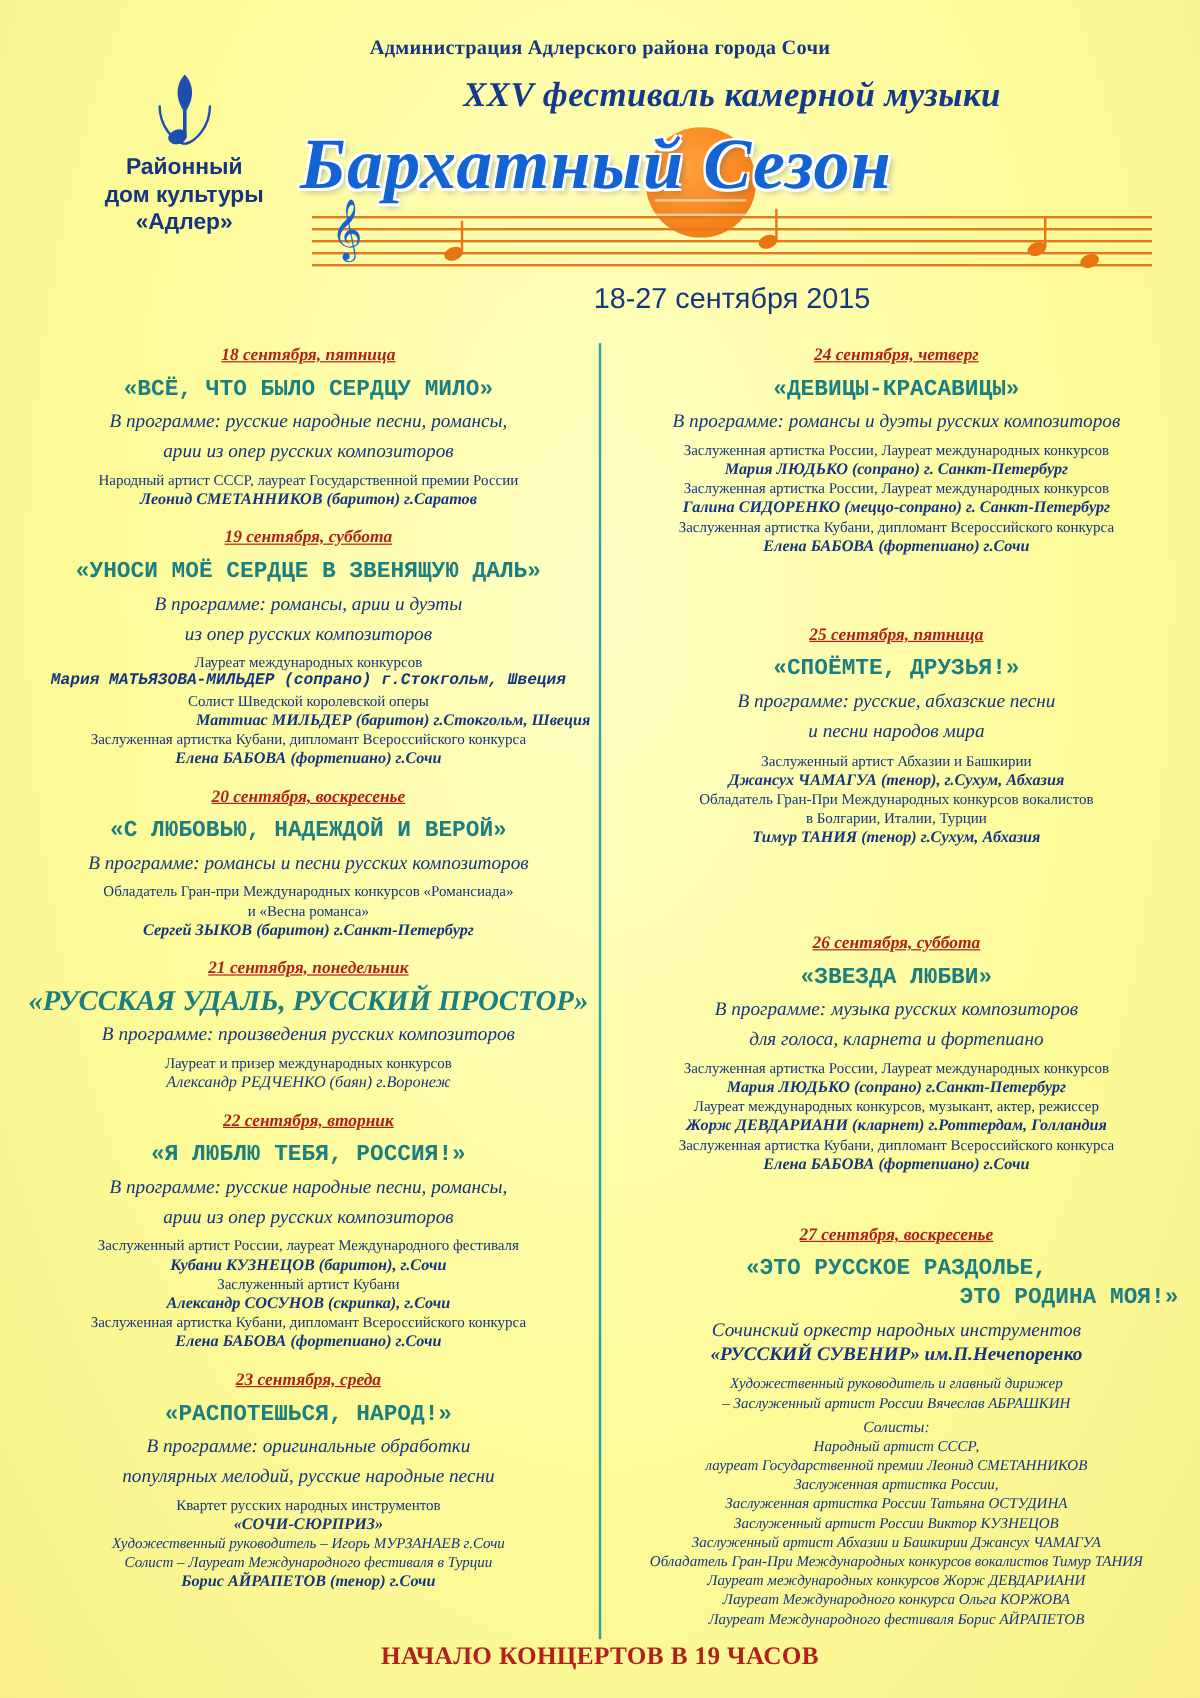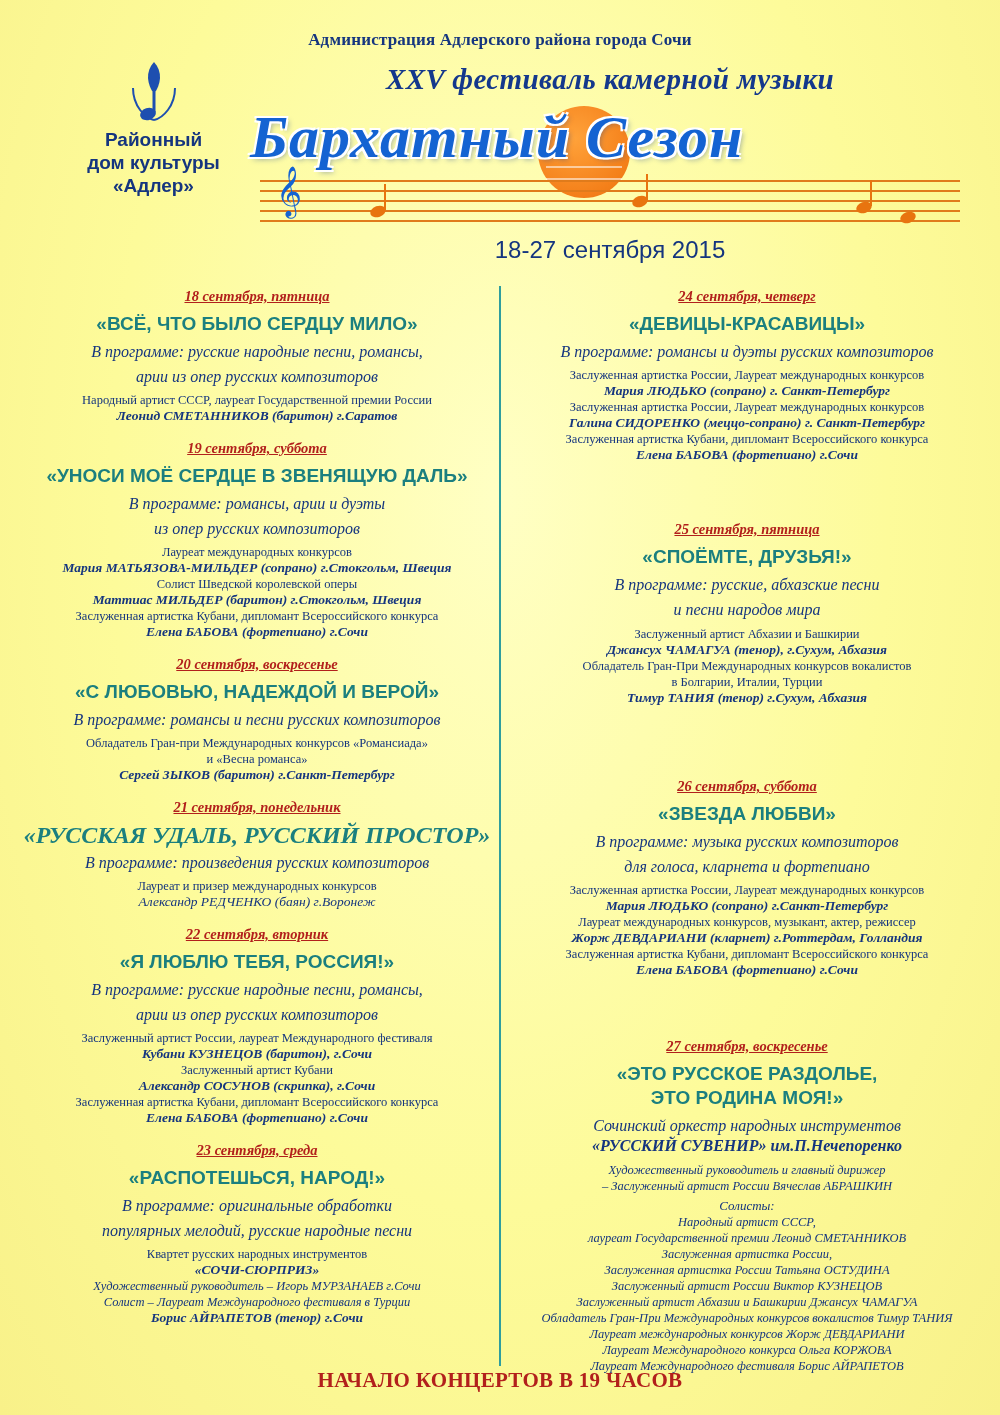--- a/index.html
+++ b/index.html
@@ -183,21 +183,21 @@
   .ev-date {
     font-family: "Liberation Serif", serif;
     font-style: italic;
     font-weight: bold;
     font-size: 14.5px;
     color: #b2201c;
     text-decoration: underline;
     margin-bottom: 7px;
   }
   .ev-title {
-    font-family: Liberation Sans, sans-serif;
+    font-family: Liberation Mono, monospace;
     font-weight: bold;
     font-size: 19px;
     line-height: 24px;
     color: #1b7f7f;
     margin-bottom: 6px;
   }
   .ev-title.italic {
     font-family: "Liberation Serif", serif;
     font-style: italic;
     font-size: 24px;
@@ -307,23 +307,23 @@
         <div class="ev-line">Народный артист СССР, лауреат Государственной премии России</div>
         <div class="ev-line bigger" style="font-weight:bold;font-style:italic;">Леонид СМЕТАННИКОВ (баритон) г.Саратов</div>
       </div>
 
       <div class="event">
         <div class="ev-date">19 сентября, суббота</div>
         <div class="ev-title">«УНОСИ МОЁ СЕРДЦЕ В ЗВЕНЯЩУЮ ДАЛЬ»</div>
         <div class="ev-prog">В программе: романсы, арии и дуэты</div>
         <div class="ev-prog">из опер русских композиторов</div>
         <div class="ev-line">Лауреат международных конкурсов</div>
-        <div class="ev-line bigger" style="font-weight:bold;font-style:italic;">Мария МАТЬЯЗОВА-МИЛЬДЕР (сопрано) г.Стокгольм, Швеция</div>
+        <div class="ev-line bigger" style="font-weight:bold;font-style:italic;font-family:Liberation Mono, monospace;">Мария МАТЬЯЗОВА-МИЛЬДЕР (сопрано) г.Стокгольм, Швеция</div>
         <div class="ev-line">Солист Шведской королевской оперы</div>
-        <div class="ev-line bigger" style="font-weight:bold;font-style:italic;">Маттиас МИЛЬДЕР (баритон) г.Стокгольм, Швеция</div>
+        <div class="ev-line bigger" style="font-weight:bold;font-style:italic;text-align:right;">Маттиас МИЛЬДЕР (баритон) г.Стокгольм, Швеция</div>
         <div class="ev-line">Заслуженная артистка Кубани, дипломант Всероссийского конкурса</div>
         <div class="ev-line bigger" style="font-weight:bold;font-style:italic;">Елена БАБОВА (фортепиано) г.Сочи</div>
       </div>
 
       <div class="event">
         <div class="ev-date">20 сентября, воскресенье</div>
         <div class="ev-title">«С ЛЮБОВЬЮ, НАДЕЖДОЙ И ВЕРОЙ»</div>
         <div class="ev-prog">В программе: романсы и песни русских композиторов</div>
         <div class="ev-line">Обладатель Гран-при Международных конкурсов «Романсиада»</div>
         <div class="ev-line">и «Весна романса»</div>
@@ -384,37 +384,37 @@
         <div class="ev-title">«СПОЁМТЕ, ДРУЗЬЯ!»</div>
         <div class="ev-prog">В программе: русские, абхазские песни</div>
         <div class="ev-prog">и песни народов мира</div>
         <div class="ev-line" style="margin-top:6px;">Заслуженный артист Абхазии и Башкирии</div>
         <div class="ev-line bigger" style="font-weight:bold;font-style:italic;">Джансух ЧАМАГУА (тенор), г.Сухум, Абхазия</div>
         <div class="ev-line">Обладатель Гран-При Международных конкурсов вокалистов</div>
         <div class="ev-line">в Болгарии, Италии, Турции</div>
         <div class="ev-line bigger" style="font-weight:bold;font-style:italic;">Тимур ТАНИЯ (тенор) г.Сухум, Абхазия</div>
       </div>
 
-      <div class="event" style="margin-bottom:60px;text-align:center;">
+      <div class="event" style="margin-bottom:43px;text-align:center;">
         <div class="ev-date">26 сентября, суббота</div>
         <div class="ev-title">«ЗВЕЗДА ЛЮБВИ»</div>
         <div class="ev-prog">В программе: музыка русских композиторов</div>
         <div class="ev-prog">для голоса, кларнета и фортепиано</div>
         <div class="ev-line">Заслуженная артистка России, Лауреат международных конкурсов</div>
         <div class="ev-line bigger" style="font-weight:bold;font-style:italic;">Мария ЛЮДЬКО (сопрано) г.Санкт-Петербург</div>
         <div class="ev-line">Лауреат международных конкурсов, музыкант, актер, режиссер</div>
         <div class="ev-line bigger" style="font-weight:bold;font-style:italic;">Жорж ДЕВДАРИАНИ (кларнет) г.Роттердам, Голландия</div>
         <div class="ev-line">Заслуженная артистка Кубани, дипломант Всероссийского конкурса</div>
         <div class="ev-line bigger" style="font-weight:bold;font-style:italic;">Елена БАБОВА (фортепиано) г.Сочи</div>
       </div>
 
       <div class="event">
         <div class="ev-date">27 сентября, воскресенье </div>
         <div class="ev-title">«ЭТО РУССКОЕ РАЗДОЛЬЕ,</div>
-        <div class="ev-title" style="margin-top:-6px;">ЭТО РОДИНА МОЯ!»</div>
+        <div class="ev-title" style="margin-top:-6px;text-align:right;">ЭТО РОДИНА МОЯ!»</div>
         <div class="ev-sub">Сочинский оркестр народных инструментов</div>
         <div class="ev-sub bold" style="font-weight:bold;">«РУССКИЙ СУВЕНИР» им.П.Нечепоренко</div>
         <div class="ev-line ital" style="margin-top:6px;">Художественный руководитель и главный дирижер</div>
         <div class="ev-line ital">– Заслуженный артист России Вячеслав АБРАШКИН</div>
         <div class="soloists-label">Солисты:</div>
         <div class="ev-line ital">Народный артист СССР,</div>
         <div class="ev-line ital">лауреат Государственной премии Леонид СМЕТАННИКОВ</div>
         <div class="ev-line ital">Заслуженная артистка России,</div>
         <div class="ev-line ital">Заслуженная артистка России Татьяна ОСТУДИНА</div>
         <div class="ev-line ital">Заслуженный артист России Виктор КУЗНЕЦОВ</div>

